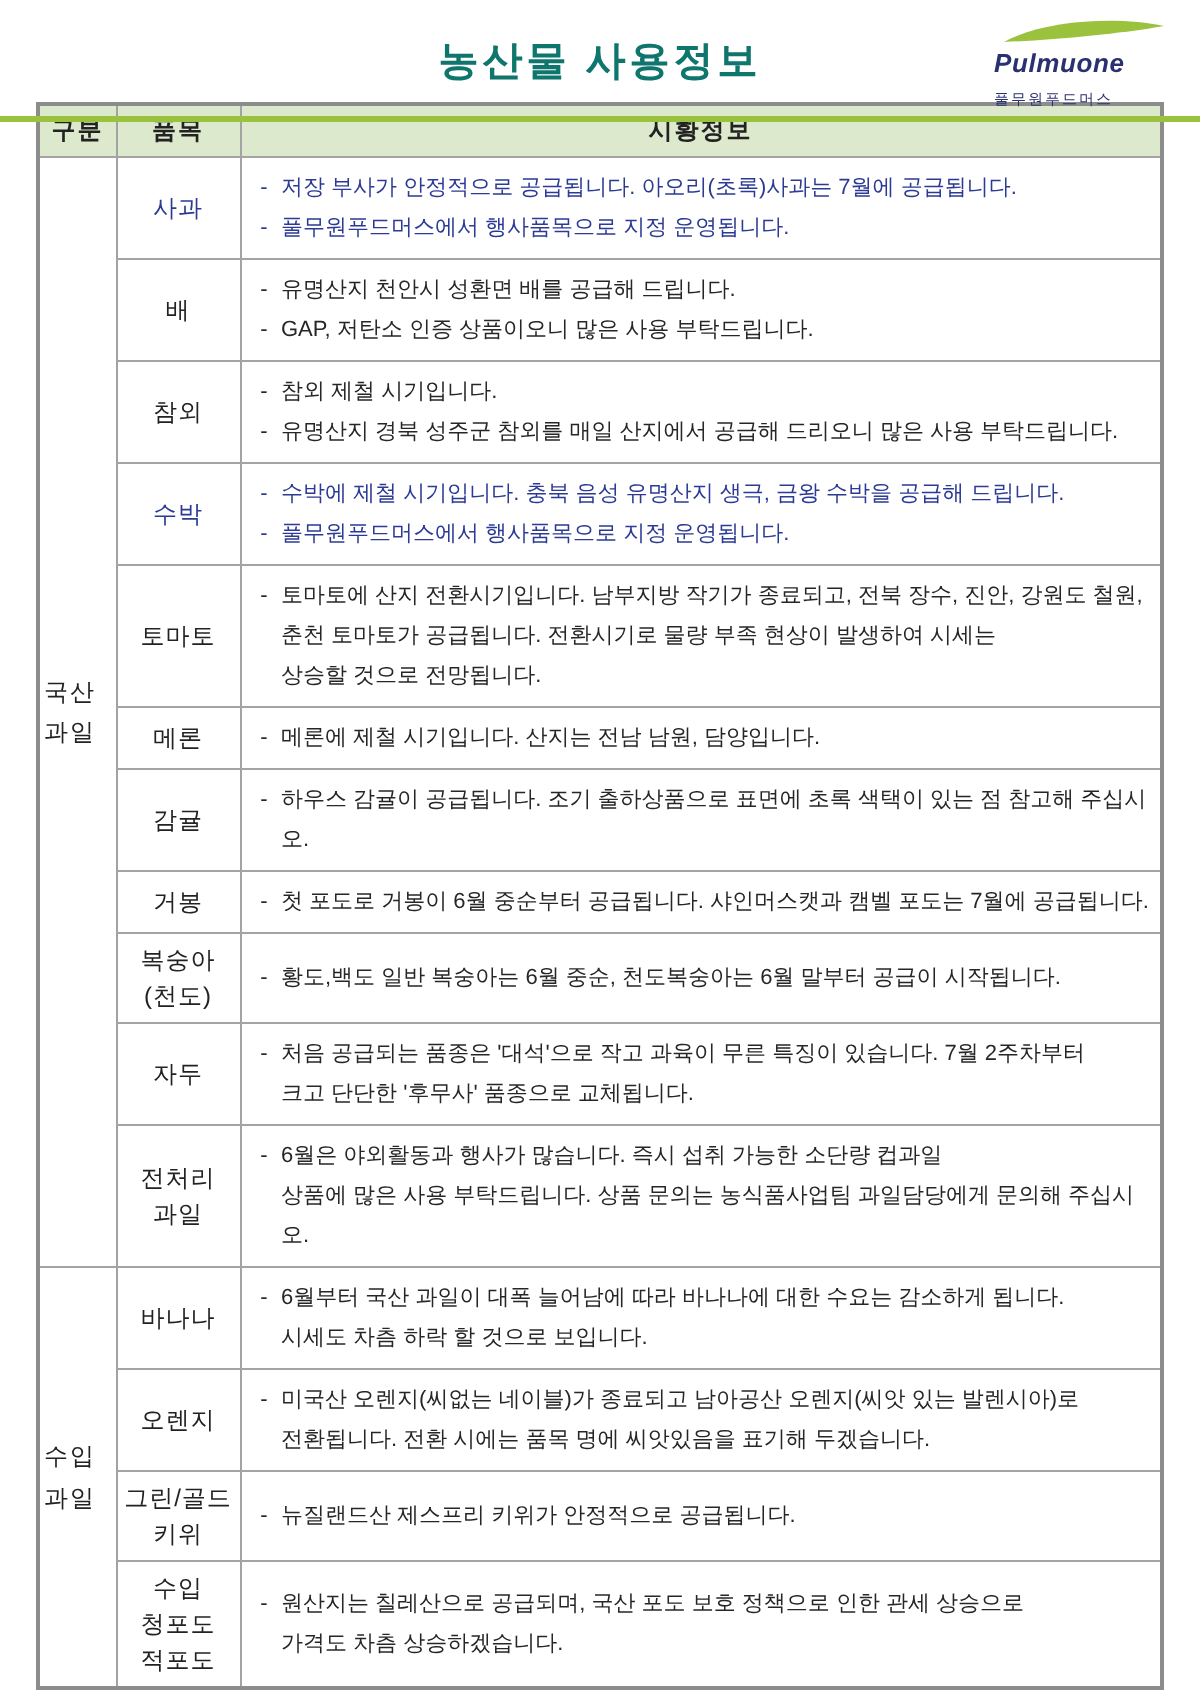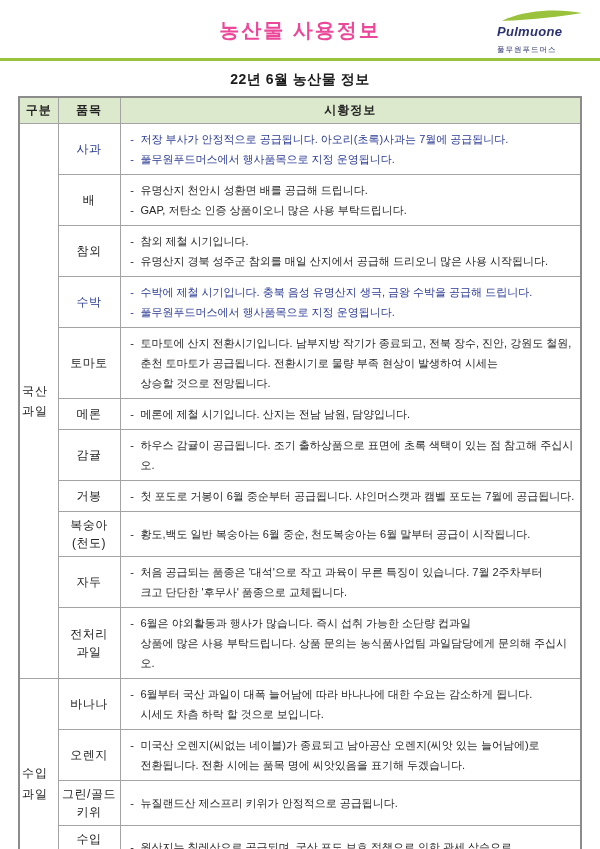--- a/index.html
+++ b/index.html
@@ -10,21 +10,21 @@
     --border:#a3a3a3;
     --border-dark:#8c8c8c;
     --text:#262626;
   }
   *{box-sizing:border-box;}
   html,body{margin:0;padding:0;background:#fff;}
   body{font-family:"Liberation Sans","DejaVu Sans",sans-serif;color:var(--text);}
   .page{position:relative;width:600px;height:849px;background:#fff;overflow:hidden;}
 
   
-  .doc-title{padding-top:17px;text-align:center;font-size:20px;font-weight:700;letter-spacing:2px;color:#ec4899;}
+  .doc-title{padding-top:17px;text-align:center;font-size:20px;font-weight:700;letter-spacing:2px;color:#0f766e;}
   .logo{position:absolute;top:7px;right:13px;width:90px;text-align:left;}
   .logo svg{display:block;margin:0 auto 1px auto;}
   .logo-brand{font-size:13px;font-weight:700;font-style:italic;color:var(--navy);letter-spacing:0.3px;}
   .logo-sub{font-size:7.5px;color:var(--navy);letter-spacing:1px;margin-top:6px;}
   .green-rule{position:absolute;top:58px;left:0;width:600px;height:3px;background:var(--green);}
 
   .subtitle{margin-top:27px;text-align:center;font-size:14px;font-weight:700;color:#1c1c1c;letter-spacing:0.5px;}
 
   
   table.market-table{border-collapse:collapse;table-layout:fixed;width:564px;margin:7px 0 0 18px;border:2px solid var(--border-dark);}
@@ -50,21 +50,20 @@
       <svg width="84" height="16" viewBox="0 0 84 16">
         <path d="M2,14 C 22,3 58,1 82,6 C 60,10 26,13 2,14 Z" fill="#9bc23c"></path>
       </svg>
     </span>
     <div class="logo-brand">Pulmuone</div>
     <div class="logo-sub">풀무원푸드머스</div>
   </div>
 
   <div class="green-rule"></div>
 
-  <div class="subtitle">22년 6월 농산물 정보</div>
 
   <table class="market-table">
     <colgroup>
       <col style="width:39px">
       <col style="width:62px">
       <col>
     </colgroup>
     <thead>
       <tr>
         <th>구분</th>
@@ -103,21 +102,21 @@
         </tr>
         <tr>
           <td class="item-cell">참외</td>
           <td class="info-cell">
             <div class="entry">
               <span class="dash">-</span>
               <span class="entry-text">참외 제철 시기입니다.</span>
             </div>
             <div class="entry">
               <span class="dash">-</span>
-              <span class="entry-text">유명산지 경북 성주군 참외를 매일 산지에서 공급해 드리오니 많은 사용 시작됩니다.</span>
+              <span class="entry-text">유명산지 경북 성주군 참외를 매일 산지에서 공급해 드리오니 많은 사용 부탁드립니다.</span>
             </div>
           </td>
         </tr>
         <tr>
           <td class="item-cell blue">수박</td>
           <td class="info-cell blue">
             <div class="entry">
               <span class="dash">-</span>
               <span class="entry-text">수박에 제철 시기입니다. 충북 음성 유명산지 생극, 금왕 수박을 공급해 드립니다.</span>
             </div>
@@ -207,21 +206,21 @@
               <span class="entry-text">6월부터 국산 과일이 대폭 늘어남에 따라 바나나에 대한 수요는 감소하게 됩니다.
 시세도 차츰 하락 할 것으로 보입니다.</span>
             </div>
           </td>
         </tr>
         <tr>
           <td class="item-cell">오렌지</td>
           <td class="info-cell">
             <div class="entry">
               <span class="dash">-</span>
-              <span class="entry-text">미국산 오렌지(씨없는 네이블)가 종료되고 남아공산 오렌지(씨앗 있는 늘어남에)로
+              <span class="entry-text">미국산 오렌지(씨없는 네이블)가 종료되고 남아공산 오렌지(씨앗 있는 발렌시아)로
 전환됩니다. 전환 시에는 품목 명에 씨앗있음을 표기해 두겠습니다.</span>
             </div>
           </td>
         </tr>
         <tr>
           <td class="item-cell">그린/골드
 키위</td>
           <td class="info-cell">
             <div class="entry">
               <span class="dash">-</span>

